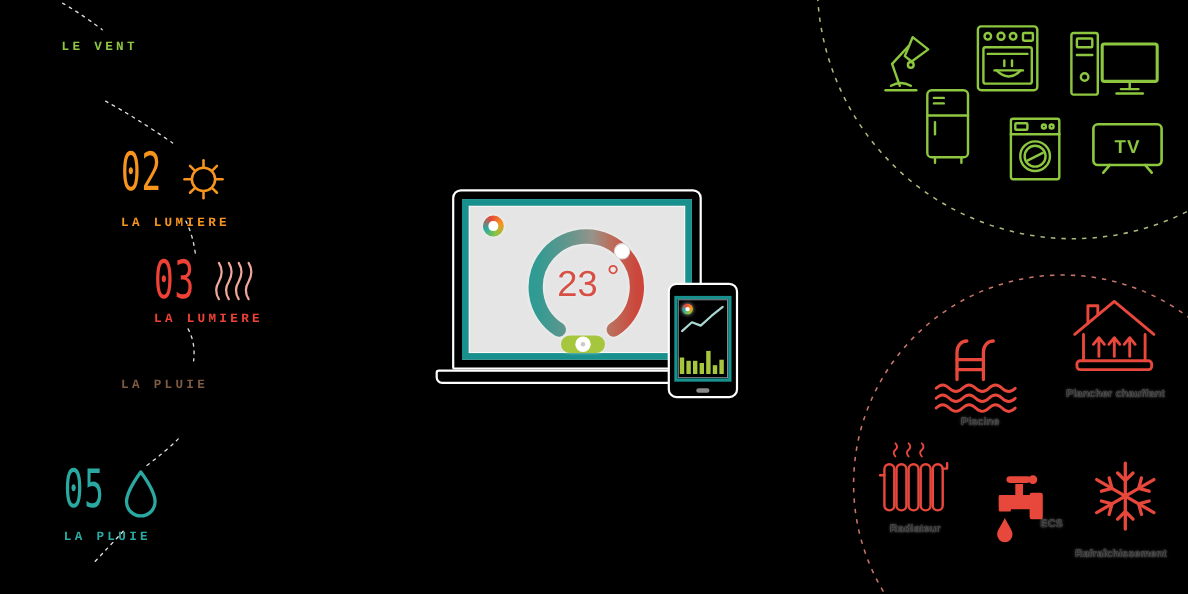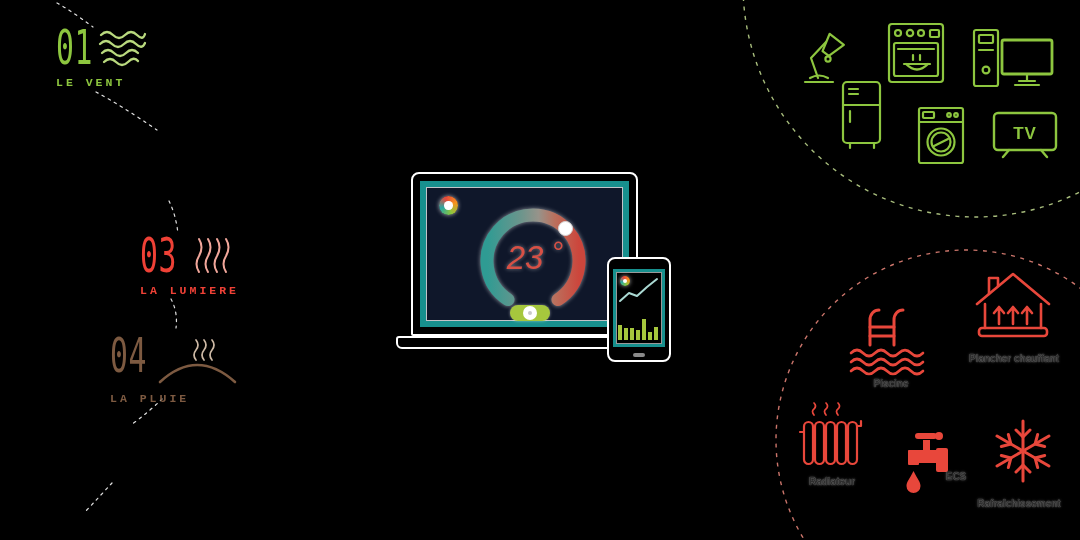--- a/index.html
+++ b/index.html
@@ -35,23 +35,23 @@
        font-size:48px;line-height:38px;letter-spacing:1px;transform:scaleX(.62);transform-origin:left top;}
   .step-label{margin-top:8px;font-size:11.5px;font-weight:bold;letter-spacing:3px;white-space:nowrap;font-family:Liberation Mono, monospace;}
   .c-green{color:var(--green);} .c-orange{color:var(--orange);} .c-red{color:var(--red);}
   .c-brown{color:var(--brown);} .c-teal{color:var(--teal);}
 
   
   .laptop-base{position:absolute;left:396px;top:336px;width:263px;height:13px;z-index:4;
                background:#000;border:2px solid #fff;border-radius:3px 3px 6px 6px;}
   .laptop-body{position:absolute;left:411px;top:172px;width:227px;height:164px;z-index:5;
                background:#000;border:2px solid #fff;border-radius:8px 8px 2px 2px;padding:7px;}
-  .laptop-screen{position:relative;width:100%;height:100%;background:#0f172a;
+  .laptop-screen{position:relative;width:100%;height:100%;background:#e5e5e5;
                  border:6px solid var(--device-teal);
-                 box-shadow:inset 0 0 0 1px rgba(255,255,255,.75);font-style:italic;}
+                 box-shadow:inset 0 0 0 1px rgba(255,255,255,.75);}
   .logo{position:absolute;border-radius:50%;z-index:3;
         background:conic-gradient(from -20deg,#e8473b,#f7941e,#8dc63f,#2aa9a2,#e8473b);
         box-shadow:0 0 4px rgba(255,255,255,.65);}
   .logo::after{content:"";position:absolute;left:28%;top:28%;width:44%;height:44%;
                border-radius:50%;background:#fff;}
   .gauge{position:absolute;left:45px;top:12px;filter:drop-shadow(0 0 2px rgba(255,255,255,.55));}
   .temp{position:absolute;left:66px;top:54px;width:86px;text-align:center;color:var(--temp-red);
         text-shadow:0 0 4px rgba(255,255,255,.45);}
   .temp .val{font-size:33px;line-height:33px;}
   .temp .deg{font-size:30px;position:relative;top:-7px;margin-left:8px;}
@@ -87,61 +87,69 @@
     <path class="dash-white" d="M96 92 Q122 106 157 130"></path>
     <path class="dash-white" d="M169 201 Q176 215 178 234"></path>
     <path class="dash-white" d="M171 299 Q178 312 176 328"></path>
     <path class="dash-white" d="M162 399 Q150 411 131 425"></path>
     <path class="dash-white" d="M112 483 Q100 496 84 513"></path>
     <circle class="dash-green" cx="975" cy="-15" r="232"></circle>
     <circle class="dash-red" cx="966" cy="440" r="190"></circle>
   </svg>
 
   <div class="step" style="left:56px;top:28px">
+    <div class="step-label c-green">LE VENT</div>
+  </div>
+
+  <div class="step" style="left:110px;top:138px">
     <div class="row">
-      <span class="num c-green">01</span>
-      <svg class="stk stk-greenlight" width="50" height="40" viewBox="0 0 50 40" stroke-width="2.3">
-        <path d="M3 7 q6 -6 12 0 t12 0 t12 0 t8 -1"></path>
-        <path d="M2 16 q6 -6 12 0 t12 0 t12 0 t9 -1"></path>
-        <path d="M4 25 q6 -6 12 0 t12 0 t12 0"></path>
-        <path d="M6 34 q6 -6 12 0 t12 0 t10 -1"></path>
-      </svg>
-    </div>
-    <div class="step-label c-green">LE VENT</div>
-  </div>
-
+      <span class="num c-orange">02</span>
+      <svg class="stk stk-orange" width="50" height="50" viewBox="0 0 50 52" stroke-width="2.4" style="margin-left:8px">
+        <circle cx="25" cy="26" r="11"></circle>
+        <g id="ray">
+            <path d="M25 8 v6"></path>
+          </g>
+        <use href="#ray" transform="rotate(45 25 26)"></use>
+        <use href="#ray" transform="rotate(90 25 26)"></use>
+        <use href="#ray" transform="rotate(135 25 26)"></use>
+        <use href="#ray" transform="rotate(180 25 26)"></use>
+        <use href="#ray" transform="rotate(225 25 26)"></use>
+        <use href="#ray" transform="rotate(270 25 26)"></use>
+        <use href="#ray" transform="rotate(315 25 26)"></use>
+      </svg>
+    </div>
+    <div class="step-label c-orange">LA LUMIERE</div>
+  </div>
 
   <div class="step" style="left:140px;top:236px">
     <div class="row">
       <span class="num c-red">03</span>
       <svg class="stk stk-redlight" width="36" height="40" viewBox="0 0 36 40" stroke-width="2" style="margin-left:12px">
         <path d="M5 3 q5 8 0 17 q-5 8 0 16"></path>
         <path d="M14 3 q5 8 0 17 q-5 8 0 16"></path>
         <path d="M23 3 q5 8 0 17 q-5 8 0 16"></path>
         <path d="M32 3 q5 8 0 17 q-5 8 0 16"></path>
       </svg>
     </div>
     <div class="step-label c-red">LA LUMIERE</div>
   </div>
 
   <div class="step" style="left:110px;top:336px">
+    <div class="step-label c-brown">LA PLUIE</div>
+  </div>
+
+  <div class="step" style="left:58px;top:426px">
     <div class="row">
-      <span class="num c-brown">04</span>
-      <svg class="stk" width="80" height="48" viewBox="0 0 80 48" style="margin-left:6px">
-        <g class="stk-brownlight" stroke-width="1.7">
-          <path d="M38 24 q-4 -5 0 -10 q4 -5 0 -10"></path>
-          <path d="M46 24 q-4 -5 0 -10 q4 -5 0 -10"></path>
-          <path d="M54 24 q-4 -5 0 -10 q4 -5 0 -10"></path>
-        </g>
-        <path class="stk-brown" stroke-width="2.6" d="M2 46 Q39 12 77 46"></path>
-      </svg>
-    </div>
-    <div class="step-label c-brown">LA PLUIE</div>
-  </div>
-
+      <span class="num c-teal">05</span>
+      <svg class="stk stk-teal" width="36" height="48" viewBox="0 0 36 48" stroke-width="3" style="margin-left:10px">
+        <path d="M18 3 C 18 3 5 20 5 30 a13 13 0 0 0 26 0 C 31 20 18 3 18 3 Z"></path>
+      </svg>
+    </div>
+    <div class="step-label c-teal">LA PLUIE</div>
+  </div>
 
   <div class="laptop-base"></div>
 
   <div class="laptop-body">
     <div class="laptop-screen">
       <div class="logo" style="left:13px;top:9px;width:19px;height:19px"></div>
 
       <svg class="gauge" width="124" height="124" viewBox="0 0 124 124">
         <defs>
           <linearGradient id="ggrad" x1="0" y1="0" x2="1" y2="0">

